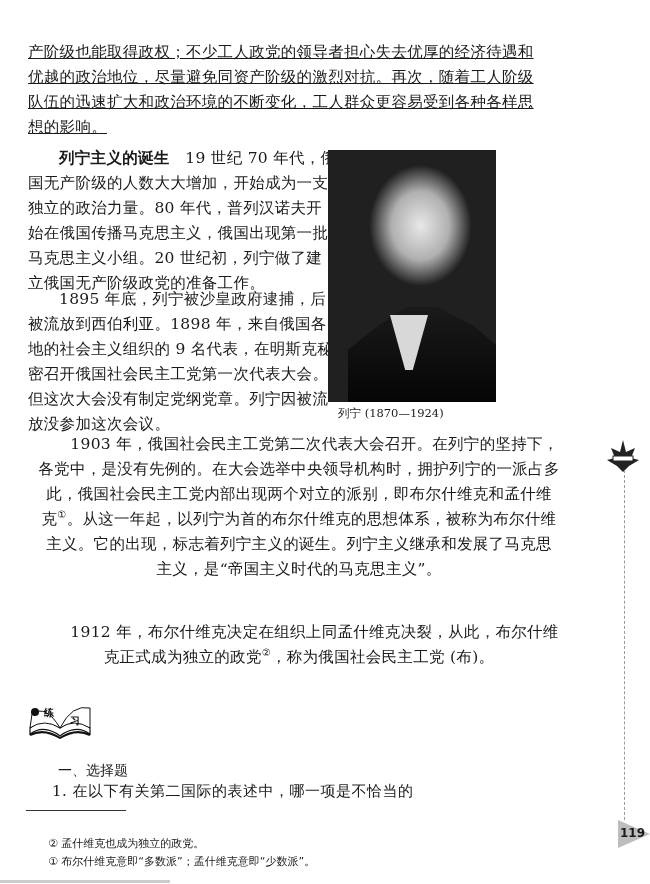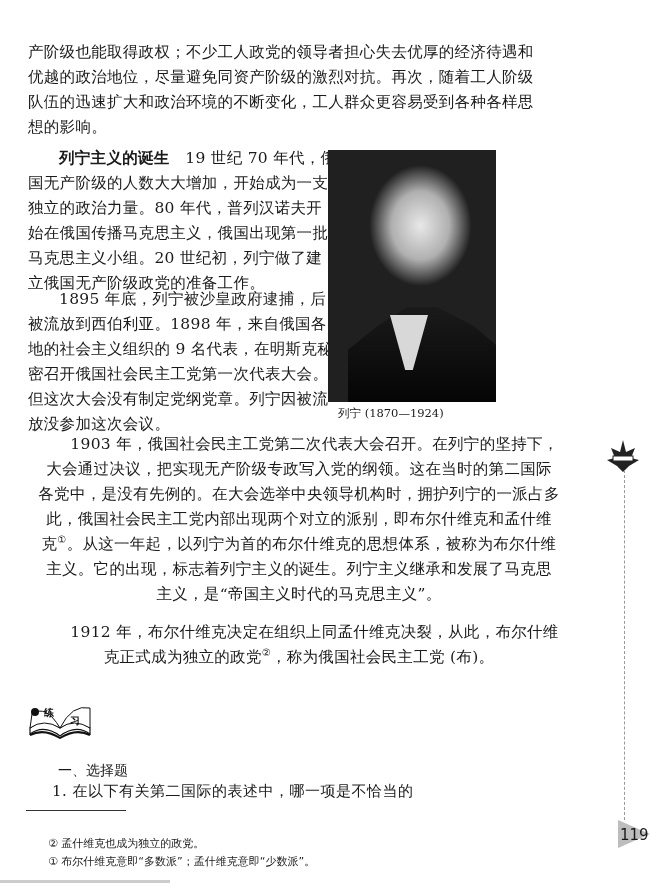--- a/index.html
+++ b/index.html
@@ -1,21 +1,21 @@
 <!DOCTYPE html>
 <html><head>
 <meta charset="utf-8">
 <style>
   html, body { margin: 0; padding: 0; }
   body {
     width: 650px; height: 884px; background: #ffffff; position: relative; overflow: hidden;
     font-family: "DejaVu Serif", "Liberation Serif", serif; color: #1a1a1a;
   }
   .p { position: absolute; left: 28px; font-size: 15.5px; line-height: 25px; letter-spacing: 0.3px; }
-  .top { top: 40px; width: 470px; }
+  .top { top: 40px; width: 470px; text-decoration: underline; }
   .col { width: 292px; }
   .full { width: 542px; text-align: center; }
   .line { display: block; white-space: nowrap; }
   .heading { font-family: Liberation Serif, serif; font-weight: bold; }
   sup { font-size: 10px; line-height: 0; }
   .photo {
     position: absolute; left: 328px; top: 150px; width: 168px; height: 252px;
     background: radial-gradient(ellipse 38% 30% at 55% 30%, #e8e8e8 0%, #b0b0b0 45%, #202020 80%),
                 #0d0d0d;
   }
@@ -28,21 +28,21 @@
     position: absolute; left: 62px; top: 165px; width: 38px; height: 55px;
     background: #d8d8d8; clip-path: polygon(0 0, 100% 0, 60% 100%, 40% 100%);
   }
   .caption { position: absolute; left: 338px; top: 406px; font-size: 11.5px; }
   .rule { position: absolute; left: 624px; top: 470px; width: 1px; height: 350px; border-left: 1px dashed #999; }
   .emblem { position: absolute; left: 605px; top: 438px; width: 36px; height: 36px; }
   .pageno {
     position: absolute; left: 618px; top: 820px; width: 32px; height: 28px;
     background: #bdbdbd; clip-path: polygon(0 0, 100% 50%, 0 100%);
   }
-  .pageno-text { position: absolute; left: 620px; top: 826px; font-family: "DejaVu Sans", sans-serif; font-weight: normal; font-size: 15px; }
+  .pageno-text { position: absolute; left: 620px; top: 826px; font-family: "DejaVu Sans", sans-serif; font-weight: bold; font-size: 12px; }
   .practice { position: absolute; left: 26px; top: 698px; width: 68px; height: 42px; }
   .q-head { position: absolute; left: 58px; top: 762px; font-size: 14px; font-family: "DejaVu Sans", sans-serif; }
   .q1 { position: absolute; left: 52px; top: 782px; font-size: 15px; letter-spacing: 0.5px; }
   .fn-rule { position: absolute; left: 26px; top: 810px; width: 100px; border-top: 1px solid #333; }
   .fn { position: absolute; left: 48px; font-size: 11px; font-family: "DejaVu Sans", sans-serif; }
   .scan { position: absolute; left: 0; top: 880px; width: 170px; height: 3px; background: #ccc; }
 </style>
 </head>
 <body>
 
@@ -72,21 +72,20 @@
 </div>
 
 <div class="photo">
   <div class="coat"></div>
   <div class="collar"></div>
 </div>
 <div class="caption">列宁 (1870—1924)</div>
 
 <div class="p full" style="top:432px;">
   <span class="line" style="padding-left:2em;">1903 年，俄国社会民主工党第二次代表大会召开。在列宁的坚持下，</span>
-  <span class="line">大会通过决议，把实现无产阶级专政写入党的纲领。这在当时的第二国际</span>
   <span class="line">各党中，是没有先例的。在大会选举中央领导机构时，拥护列宁的一派占多</span>
   <span class="line">此，俄国社会民主工党内部出现两个对立的派别，即布尔什维克和孟什维</span>
   <span class="line"><span>克</span><sup>①</sup><span>。从这一年起，以列宁为首的布尔什维克的思想体系，被称为布尔什维</span></span>
   <span class="line">主义。它的出现，标志着列宁主义的诞生。列宁主义继承和发展了马克思</span>
   <span class="line">主义，是“帝国主义时代的马克思主义”。</span>
 </div>
 
 <div class="p full" style="top:620px;">
   <span class="line" style="padding-left:2em;">1912 年，布尔什维克决定在组织上同孟什维克决裂，从此，布尔什维</span>
   <span class="line"><span>克正式成为独立的政党</span><sup>②</sup><span>，称为俄国社会民主工党 (布)。</span></span>

